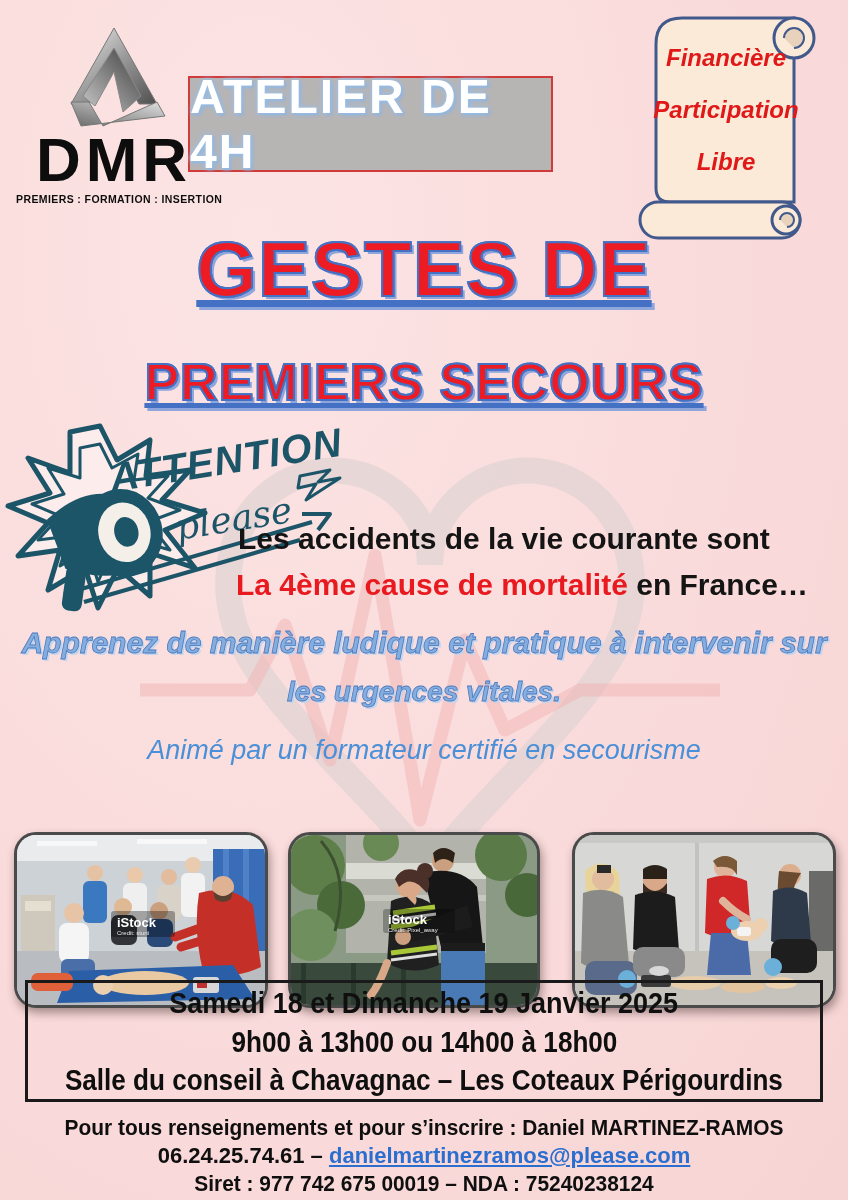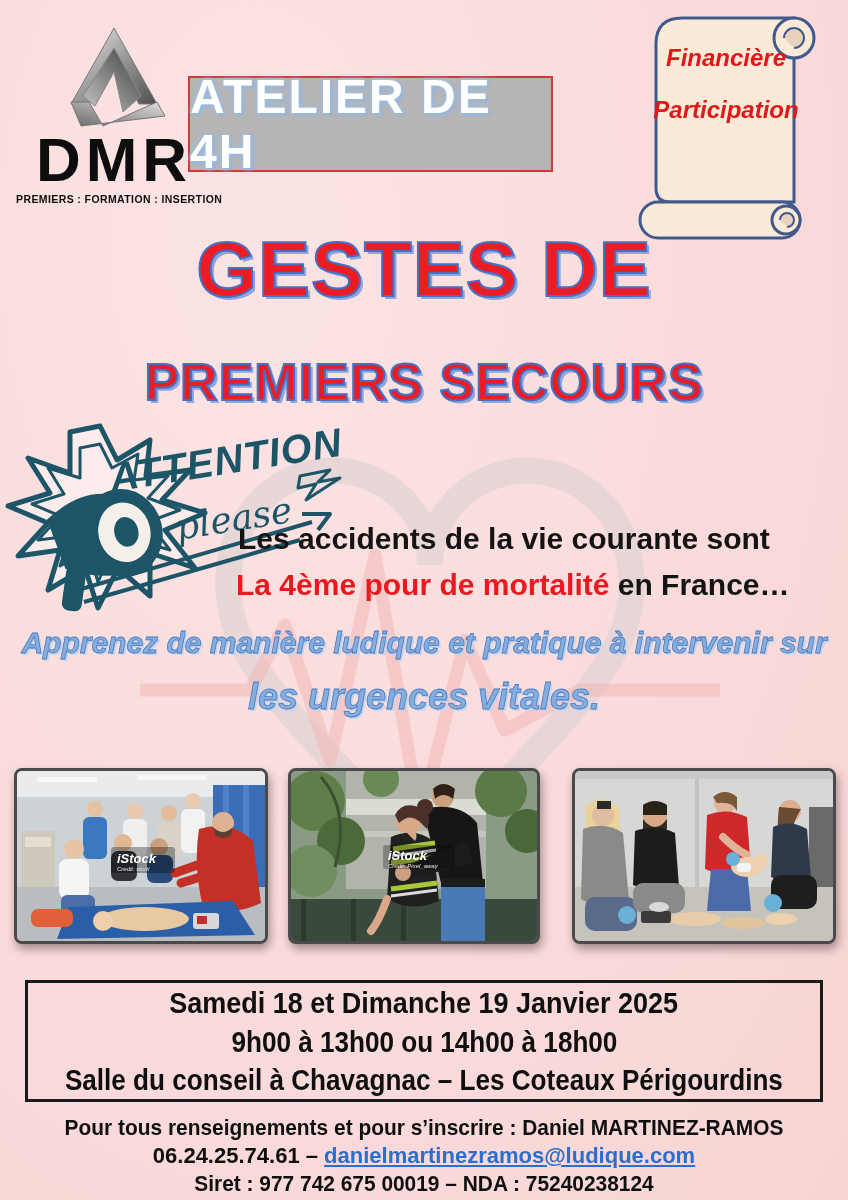--- a/index.html
+++ b/index.html
@@ -25,42 +25,42 @@
   #banner .label{font-size:48px; font-weight:bold; color:#ffffff; letter-spacing:2px;
     text-shadow:0 0 3px #9cc0e8, 0 0 6px #9cc0e8, 2px 2px 3px #8ab0dc;}
 
   
   #scroll{left:634px; top:6px; width:184px; height:236px; z-index:2;}
   #scroll .scroll-text{position:absolute; left:18px; top:26px; width:148px; text-align:center;}
   #scroll .scroll-line{font-size:24px; font-weight:bold; font-style:italic; color:#e01818; line-height:52px;}
 
   
   .main-title{font-weight:bold; color:#ed1c24; -webkit-text-stroke:2px #4571c4;
-    text-shadow:3px 3px 0 #8fa6dd; letter-spacing:1px; z-index:2;}
+    text-shadow:3px 3px 0 #8fa6dd; letter-spacing:1px; z-index:2;text-decoration:underline;}
   #title1{top:224px; font-size:78px;}
   #title2{top:352px; font-size:52px;}
 
   
   #attention{left:0px; top:418px; width:348px; height:202px; z-index:2;}
 
   
   #fact1{left:238px; top:522px; font-size:30px; font-weight:bold; color:#141414; white-space:nowrap; z-index:2;}
   #fact2{left:236px; top:568px; font-size:30px; font-weight:bold; color:#141414; white-space:nowrap; z-index:2;}
   #fact2 .hl{color:#e8191f;}
 
   
   .pitch-line{font-style:italic; font-weight:bold; color:#85aede;
     -webkit-text-stroke:0.8px #4a7ac0; text-shadow:2px 2px 0 #c3d4ee; z-index:2;}
   #pitch1{top:626px; font-size:30px;}
-  #pitch2{top:676px; font-size:36px;}
+  #pitch2{top:676px; font-size:28px;}
   #trainer{top:735px; font-size:27px; font-style:italic; color:#4a90d8; font-weight:500; z-index:2;}
 
   
-  .photo{top:768px; height:170px; border-radius:8px; border:3px solid #4a4a4a;
-    box-shadow:2px 5px 10px rgba(60,40,40,0.45); overflow:hidden; z-index:2; background:#888;font-style:italic;}
+  .photo{top:832px; height:170px; border-radius:22px; border:3px solid #4a4a4a;
+    box-shadow:2px 5px 10px rgba(60,40,40,0.45); overflow:hidden; z-index:2; background:#888;}
   #photo1{left:14px; width:248px;}
   #photo2{left:288px; width:246px;}
   #photo3{left:572px; width:258px;}
   .photo svg{display:block; width:100%; height:100%;}
 
   
   #schedule{left:25px; top:980px; width:798px; height:122px; border:3px solid #1a1a1a; box-sizing:border-box;
     display:flex; flex-direction:column; align-items:center; justify-content:center; z-index:2;}
   .sched-line{font-weight:bold; color:#0f0f0f; white-space:nowrap; transform:scaleX(0.9);}
   #sched1{font-size:30px; line-height:40px;}
@@ -117,20 +117,21 @@
       <path d="M22 38 Q22 12 48 12 L160 12 L160 196 L36 196 Q22 196 22 182 Z" fill="#fbead8" stroke="#42598c" stroke-width="3"></path>
       <circle cx="160" cy="32" r="20" fill="#fbead8" stroke="#42598c" stroke-width="3"></circle>
       <path d="M150 32 a10 10 0 1 1 10 10" fill="#e8d2bc" stroke="#42598c" stroke-width="2"></path>
       <rect x="6" y="196" width="160" height="36" rx="18" fill="#fbead8" stroke="#42598c" stroke-width="3"></rect>
       <circle cx="152" cy="214" r="14" fill="#fbead8" stroke="#42598c" stroke-width="3"></circle>
       <path d="M146 214 a7 7 0 1 1 7 7" fill="#e8d2bc" stroke="#42598c" stroke-width="2"></path>
     </svg>
     <div class="scroll-text">
       <div class="scroll-line">Financière</div>
       <div class="scroll-line">Participation</div>
+      <div class="scroll-line">Libre</div>
     </div>
   </div>
 
   <div id="title1" class="centerline main-title">GESTES DE</div>
   <div id="title2" class="centerline main-title">PREMIERS SECOURS</div>
 
   <svg id="attention" class="abs" viewBox="0 0 348 202">
     <g>
       <polygon points="100,8 117,42 150,22 146,58 190,52 162,82 205,95 165,112 195,150 150,135 150,178 118,150 98,190 85,150 48,172 60,132 18,138 48,105 8,88 50,75 28,40 70,55 70,14" fill="#fdecec" stroke="#1d5568" stroke-width="5" stroke-linejoin="round"></polygon>
       <polygon points="100,26 112,50 138,36 134,62 168,58 148,80 180,92 148,104 170,132 136,122 136,154 112,132 98,164 88,132 60,148 70,118 38,122 60,98 32,86 64,76 48,50 80,60 80,30" fill="none" stroke="#1d5568" stroke-width="3" stroke-linejoin="round"></polygon>
@@ -148,24 +149,25 @@
       <path d="M64 176 L312 104"></path>
       <path d="M84 184 L300 122"></path>
       <path d="M302 96 L330 96 L318 112" stroke-linejoin="round"></path>
     </g>
     <g>
       <polygon points="300,58 330,52 318,64 340,60 306,82 316,66 298,70" fill="none" stroke="#1d5568" stroke-width="3" stroke-linejoin="round"></polygon>
     </g>
   </svg>
 
   <div id="fact1" class="abs">Les accidents de la vie courante sont</div>
-  <div id="fact2" class="abs"><span class="hl">La 4ème pour de mortalité</span><span> en France…</span></div>
+  <div id="fact2" class="abs"><span class="hl">La 4ème cause de mortalité</span><span> en France…</span></div>
 
   <div id="pitch1" class="centerline pitch-line">Apprenez de manière ludique et pratique à intervenir sur</div>
   <div id="pitch2" class="centerline pitch-line">les urgences vitales.</div>
+  <div id="trainer" class="centerline">Animé par un formateur certifié en secourisme</div>
 
   <div id="photo1" class="photo abs">
     <svg viewBox="0 0 248 170" preserveAspectRatio="none">
       <rect width="248" height="170" fill="#cdd2d6"></rect>
       <rect width="248" height="26" fill="#e9ebed"></rect>
       <rect x="20" y="6" width="60" height="5" fill="#f8f8f8"></rect>
         <rect x="120" y="4" width="70" height="5" fill="#f8f8f8"></rect>
       <rect x="196" y="14" width="52" height="110" fill="#3a6db8"></rect>
       <rect x="206" y="14" width="6" height="110" fill="#4f81c9"></rect>
         <rect x="226" y="14" width="6" height="110" fill="#4f81c9"></rect>
@@ -283,17 +285,17 @@
   </div>
 
   <div id="schedule" class="abs">
     <div id="sched1" class="sched-line">Samedi 18 et Dimanche 19 Janvier 2025</div>
     <div id="sched2" class="sched-line">9h00 à 13h00 ou 14h00 à 18h00</div>
     <div id="sched3" class="sched-line">Salle du conseil à Chavagnac – Les Coteaux Périgourdins</div>
   </div>
 
   <div id="contact1" class="centerline">Pour tous renseignements et pour s’inscrire : Daniel MARTINEZ-RAMOS</div>
   <div id="contact2" class="centerline">
-    <span>06.24.25.74.61</span><span> – </span><a>danielmartinezramos@ludique.com</a>
+    <span>06.24.25.74.61</span><span> – </span><a>danielmartinezramos@please.com</a>
   </div>
   <div id="contact3" class="centerline">Siret : 977 742 675 00019 – NDA : 75240238124</div>
 
 </div>
 
 </body></html>

